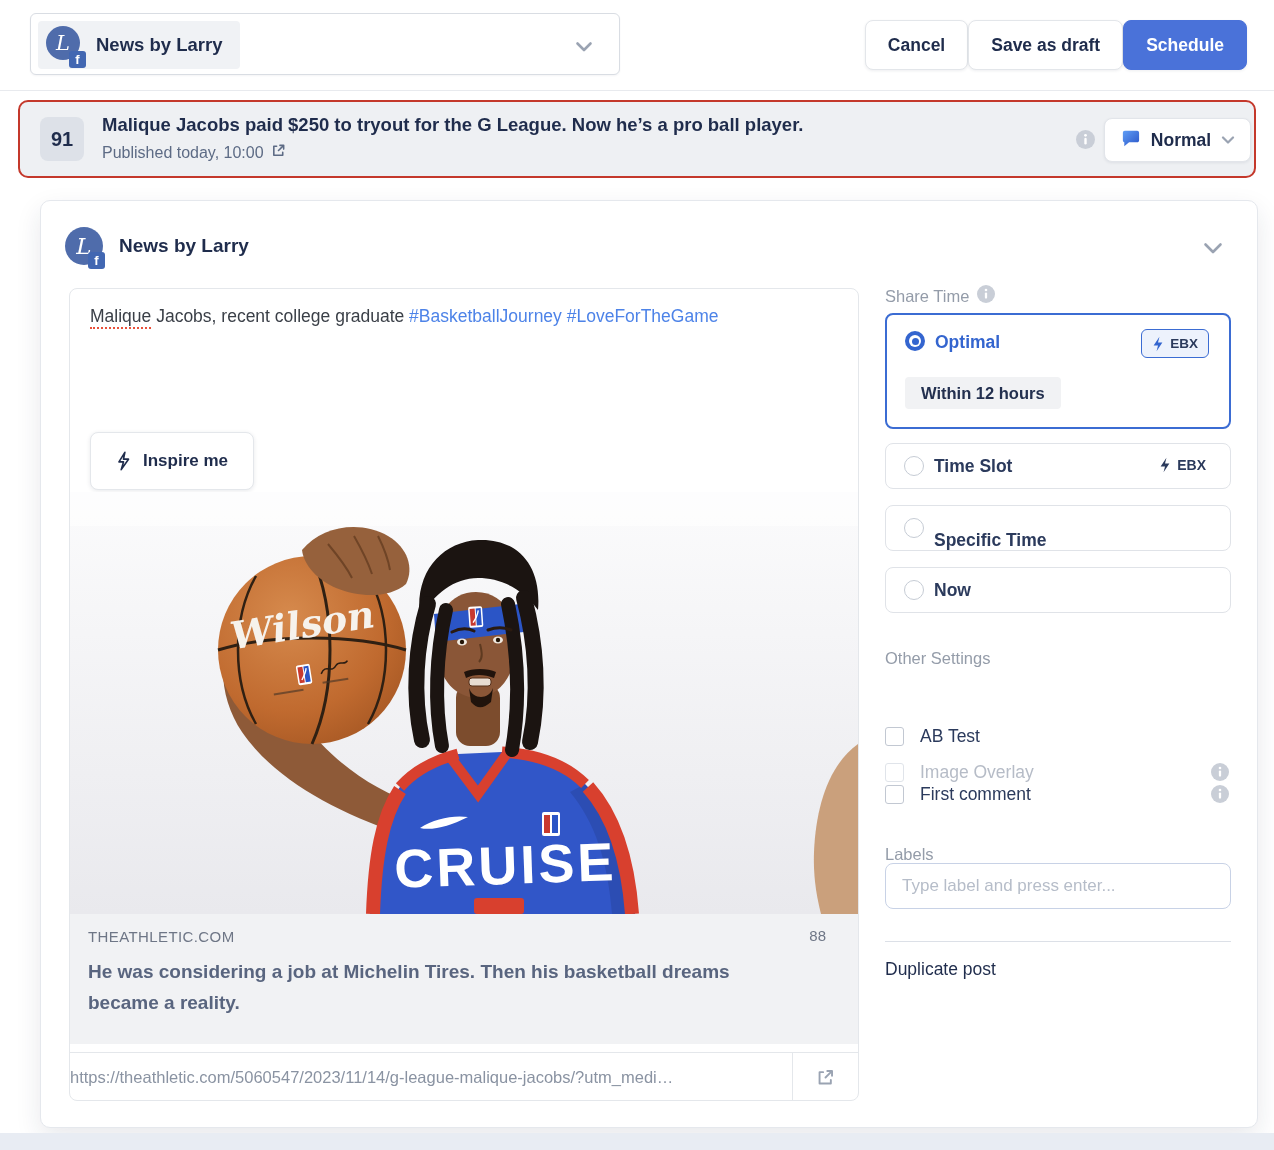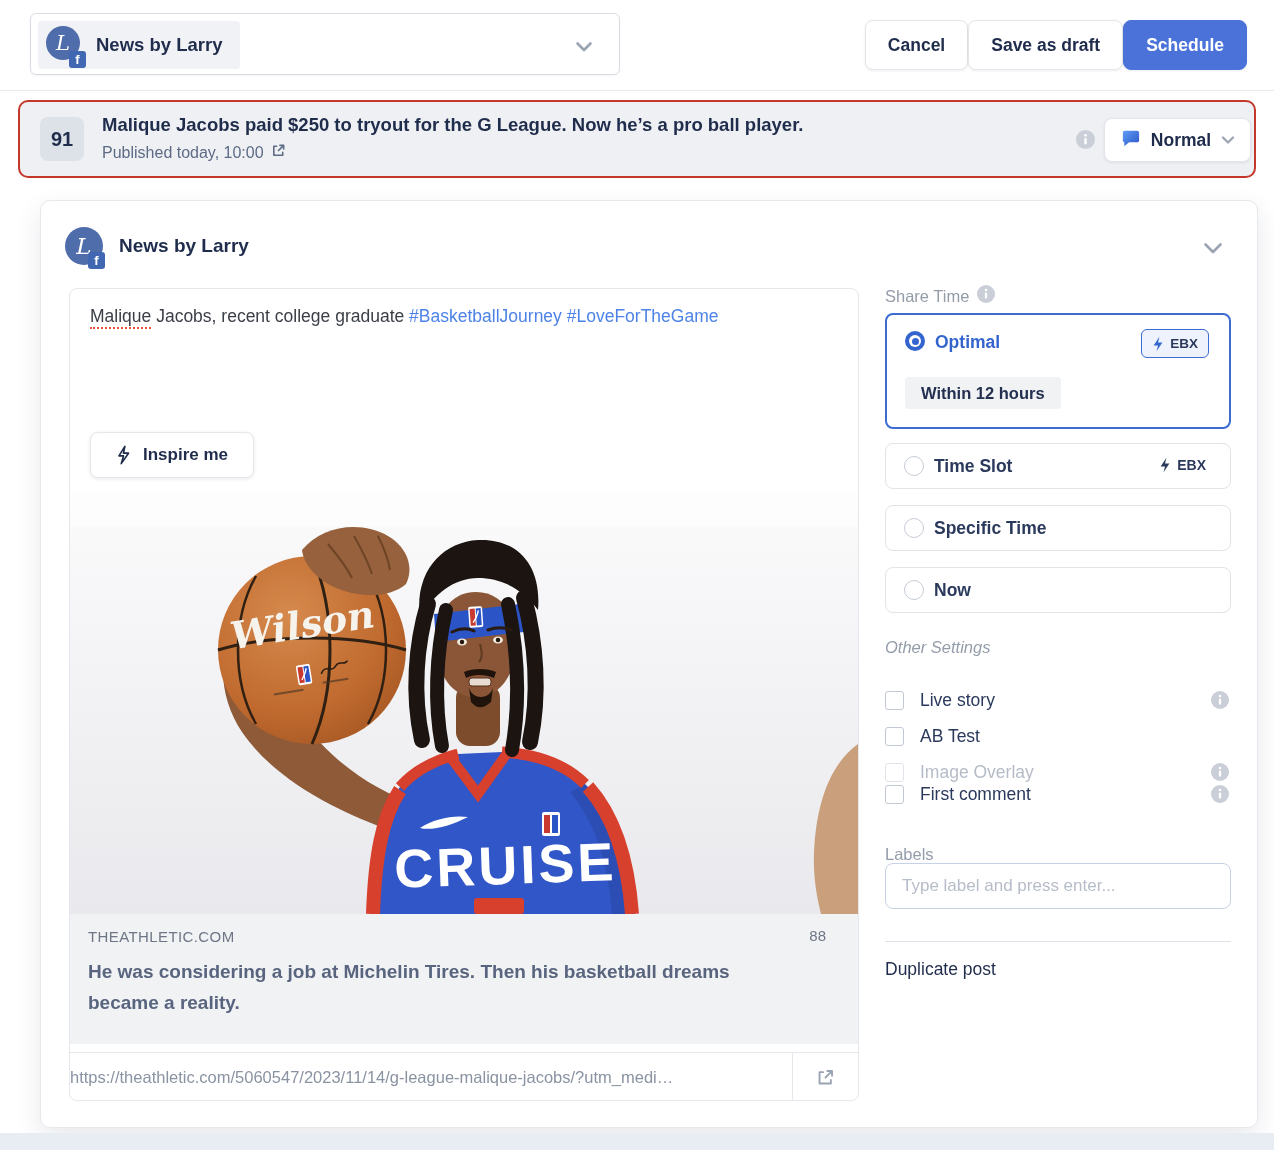--- a/index.html
+++ b/index.html
@@ -46,21 +46,21 @@
   .cardHeader { position:absolute; left:24px; top:26px; display:flex; align-items:center; }
   .cardHeader .avatar .circle { width:38px; height:38px; font-size:23px; }
   .cardHeader .name { margin-left:16px; font-size:19px; font-weight:bold; color:#1f2c4c; }
   .cardChevron { position:absolute; left:1162px; top:40px; cursor:pointer; }
 
   
   .compose { position:absolute; left:28px; top:87px; width:790px; height:813px; border:1px solid #e4e7eb; border-radius:8px; background:#fff; }
   .postText { position:absolute; left:20px; top:14px; right:20px; font-size:17.5px; line-height:26px; color:#3a3f47; cursor:text; }
   .postText .miss { border-bottom:2px dotted #e8503a; padding-bottom:1px; }
   .postText .tag { color:#4d83e8; }
-  .inspireBtn { position:absolute; left:20px; top:143px; width:164px; height:46px; background:#fff; border:1px solid #e4e7eb;
+  .inspireBtn { position:absolute; left:20px; top:143px; width:164px; height:58px; background:#fff; border:1px solid #e4e7eb;
       border-radius:8px; box-shadow:0 1px 4px rgba(30,40,70,.10); display:flex; align-items:center; justify-content:center; gap:12px;
       font-size:17px; font-weight:bold; color:#1f2c4c; cursor:pointer; }
   .photo { position:absolute; left:0; top:203px; width:788px; height:422px; overflow:hidden; }
   .preview { position:absolute; left:0; top:625px; width:788px; height:130px; background:#f1f2f4; cursor:pointer; }
   .pvDomain { position:absolute; left:18px; top:14px; font-size:15px; color:#6e7686; letter-spacing:.4px; }
   .pvScore { position:absolute; right:32px; top:13px; font-size:15px; color:#6e7686; }
   .pvHeadline { position:absolute; left:18px; top:42px; width:700px; font-size:19px; font-weight:bold; color:#59657f; line-height:31px; }
   .urlBar { position:absolute; left:0; bottom:0; width:788px; height:48px; border-top:1px solid #e4e7eb; }
   .urlText { position:absolute; left:0; top:0; width:690px; height:48px; line-height:48px; font-size:16.5px; color:#8a93a2;
       white-space:nowrap; overflow:hidden; }
@@ -336,41 +336,32 @@
         <div class="ebxPlain">
           <svg width="12" height="16" viewBox="0 0 16 22">
               <path d="M10 1 L2 13 h6 L6 21 L14 9 h-6 z" fill="#2b3a5c"></path>
             </svg>
           <span>EBX</span>
         </div>
       </div>
 
       <div class="stBox" style="top:304px; height:46px;">
         <div class="radio" style="top:12px;"></div>
-        <div class="stLabel" style="top:12px;text-align:center;">Specific Time</div>
+        <div class="stLabel" style="top:24px;text-align:center;">Specific Time</div>
       </div>
 
       <div class="stBox" style="top:366px; height:46px;">
         <div class="radio" style="top:12px;"></div>
         <div class="stLabel" style="top:12px;">Now</div>
       </div>
 
-      <div class="secLabel" style="top:437px;font-style:italic;">
+      <div class="secLabel" style="top:448px;">
         <span>Other Settings</span>
       </div>
 
-      <div class="cbRow" style="top:485px;">
-        <div class="cbBox"></div>
-        <span class="cbLabel">Live story</span>
-        <span class="cbInfo infoIcon"><svg width="18" height="18" viewBox="0 0 19 19">
-              <circle cx="9.5" cy="9.5" r="9.5" fill="#c9ced7"></circle>
-              <circle cx="9.5" cy="5.3" r="1.4" fill="#fff"></circle>
-              <rect x="8.3" y="7.8" width="2.4" height="6.6" rx="1.2" fill="#fff"></rect>
-            </svg></span>
-      </div>
       <div class="cbRow disabled" style="top:557px;">
         <div class="cbBox"></div>
         <span class="cbLabel">Image Overlay</span>
         <span class="cbInfo infoIcon"><svg width="18" height="18" viewBox="0 0 19 19">
               <circle cx="9.5" cy="9.5" r="9.5" fill="#c9ced7"></circle>
               <circle cx="9.5" cy="5.3" r="1.4" fill="#fff"></circle>
               <rect x="8.3" y="7.8" width="2.4" height="6.6" rx="1.2" fill="#fff"></rect>
             </svg></span>
       </div>
       <div class="cbRow" style="top:521px;">

